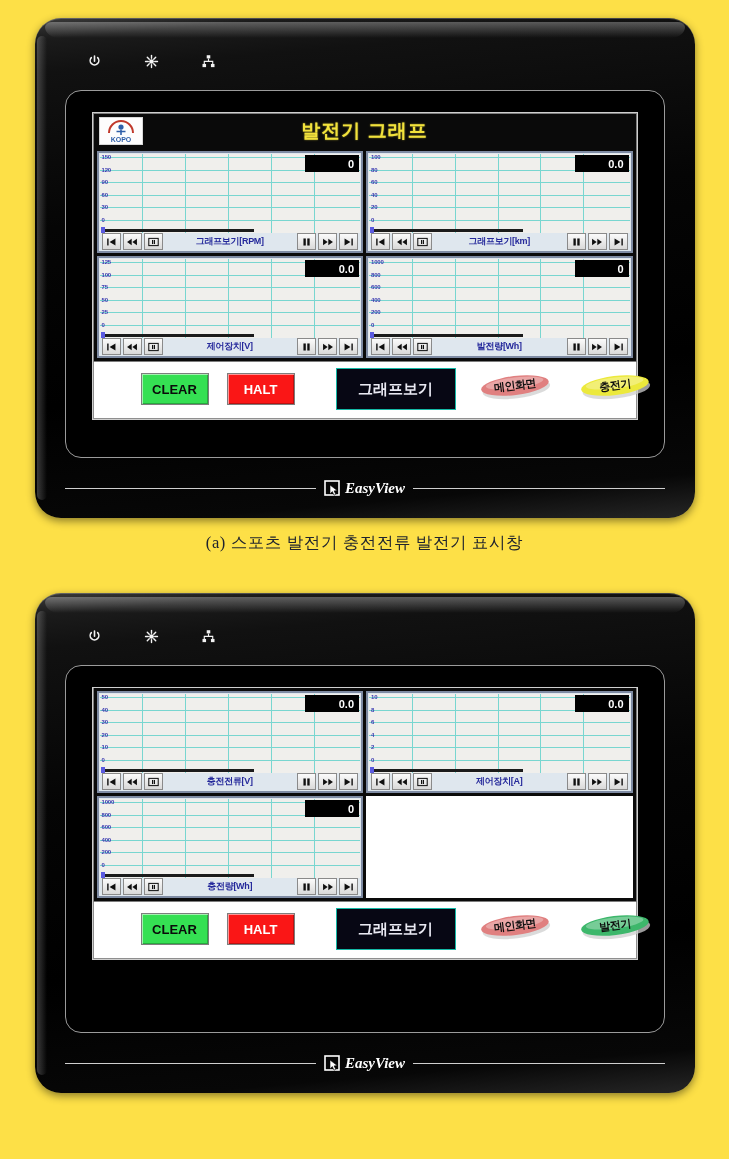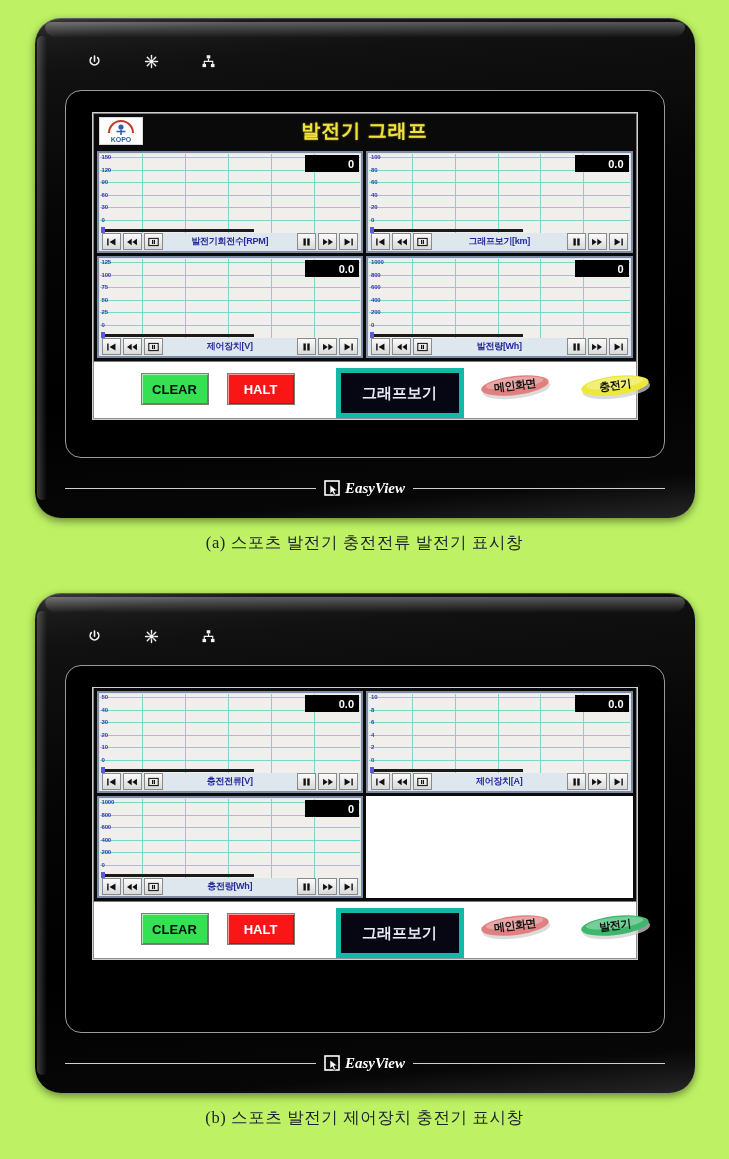--- a/index.html
+++ b/index.html
@@ -1,21 +1,21 @@
 <!DOCTYPE html>
 <html><head>
 <meta charset="utf-8">
 <style>
   html,body{margin:0;padding:0;background:#ffffff;}
   body{
     width:729px;height:1159px;
     font-family:"Liberation Serif", serif;
     -webkit-font-smoothing:antialiased;
   }
-  .page{position:relative;width:729px;height:1159px;background:#bef264;overflow:hidden;}
+  .page{position:relative;width:729px;height:1159px;background:#fde047;overflow:hidden;}
 
   
   .figure{position:absolute;left:0;width:729px;}
   #fig-a{top:18px;}
   #fig-b{top:593px;}
 
   
   .device{
     position:relative;
     width:660px;margin:0 auto;
@@ -144,21 +144,21 @@
     position:absolute;top:11px;width:66px;height:30px;
     display:flex;align-items:center;justify-content:center;
     font-family:"Liberation Sans",sans-serif;font-size:13px;font-weight:700;
     color:#0a0a0a;border:1px solid #7d7d7d;
     box-shadow:inset 1px 1px 0 rgba(255,255,255,.55), inset -1px -1px 0 rgba(0,0,0,.25);
   }
   #btn-clear{left:47px;background:#35e053;}
   #btn-halt{left:133px;background:#fa1616;color:#ffffff;}
   .darkbtn{
     position:absolute;left:242px;top:6px;width:118px;height:40px;
-    background:#070714;border:5px solid #14b8a6;
+    background:#070714;border:1px solid #14b8a6;
     display:flex;align-items:center;justify-content:center;
     font-family:"Liberation Sans",sans-serif;font-size:15px;font-weight:700;
     color:#e9e9f3;letter-spacing:0px;
   }
   .pill{
     position:absolute;top:10px;width:78px;height:28px;
   }
   .pill svg{display:block;}
   .pill .pill-txt{
     position:absolute;left:0;right:0;top:6px;text-align:center;
@@ -281,21 +281,21 @@
                         <path d="M14.6 1.8 L14.6 10.2 L8.4 6 Z" fill="#101010"></path>
                       </svg>
                     </div>
                     <div class="tbtn">
                       <svg viewBox="0 0 14 12" width="11" height="10">
                         <rect x="1" y="1.4" width="12" height="9.2" fill="none" stroke="#101010" stroke-width="1.3"></rect>
                         <rect x="5.1" y="3.4" width="1.5" height="5.2" fill="#101010"></rect>
                         <rect x="7.4" y="3.4" width="1.5" height="5.2" fill="#101010"></rect>
                       </svg>
                     </div>
-                    <div class="tlabel">발전기회전수[RPM]</div>
+                    <div class="tlabel">그래프보기[RPM]</div>
                     <div class="tbtn">
                       <svg viewBox="0 0 14 12" width="11" height="10">
                         <rect x="3.1" y="1.5" width="3" height="9" fill="#101010"></rect>
                         <rect x="8" y="1.5" width="3" height="9" fill="#101010"></rect>
                       </svg>
                     </div>
                     <div class="tbtn">
                       <svg viewBox="0 0 16 12" width="12" height="10">
                         <path d="M1.4 1.8 L1.4 10.2 L7.6 6 Z" fill="#101010"></path>
                         <path d="M8.4 1.8 L8.4 10.2 L14.6 6 Z" fill="#101010"></path>
@@ -822,15 +822,14 @@
           <div class="ev">
             <div class="ev-mark"><svg viewBox="0 0 17 17" width="17" height="17">
                 <rect x="1" y="1" width="14" height="14" fill="none" stroke="#ffffff" stroke-width="1.6"></rect>
                 <path d="M6 5 L6 14 L8.3 11.6 L10 15.2 L11.8 14.3 L10.1 10.9 L13.3 10.6 Z" fill="#ffffff" stroke="#000" stroke-width=".6"></path>
               </svg></div>
             <div class="ev-text">EasyView</div>
           </div>
           <div class="frule"></div>
         </div>
       </div>
-      <div class="caption">(b) 스포츠 발전기 제어장치 충전기 표시창</div>
     </div>
 </div>
 
 </body></html>

